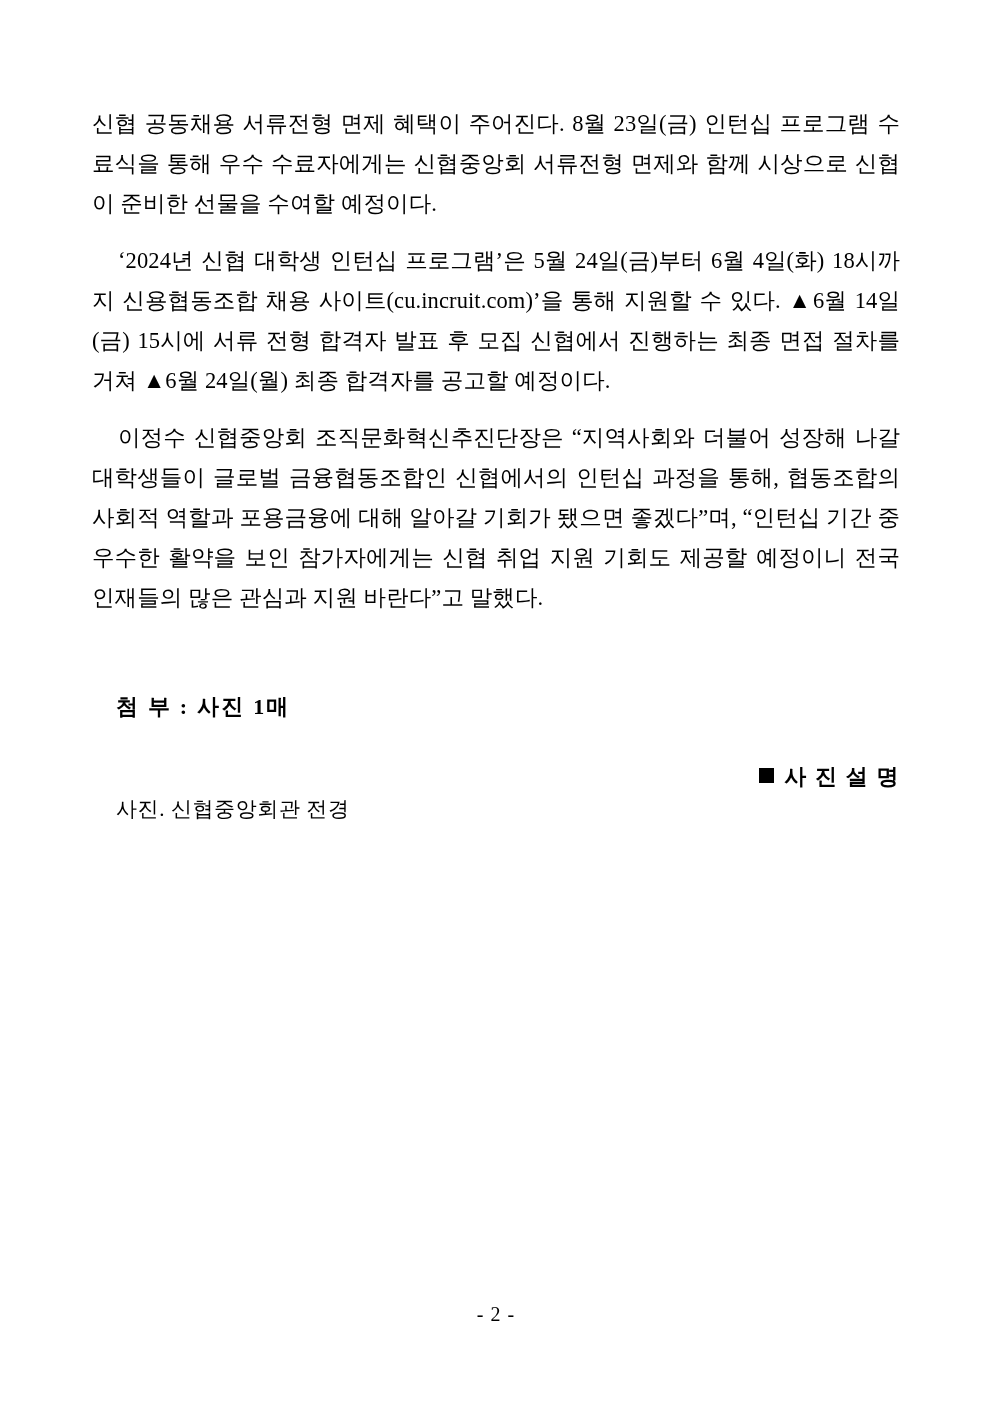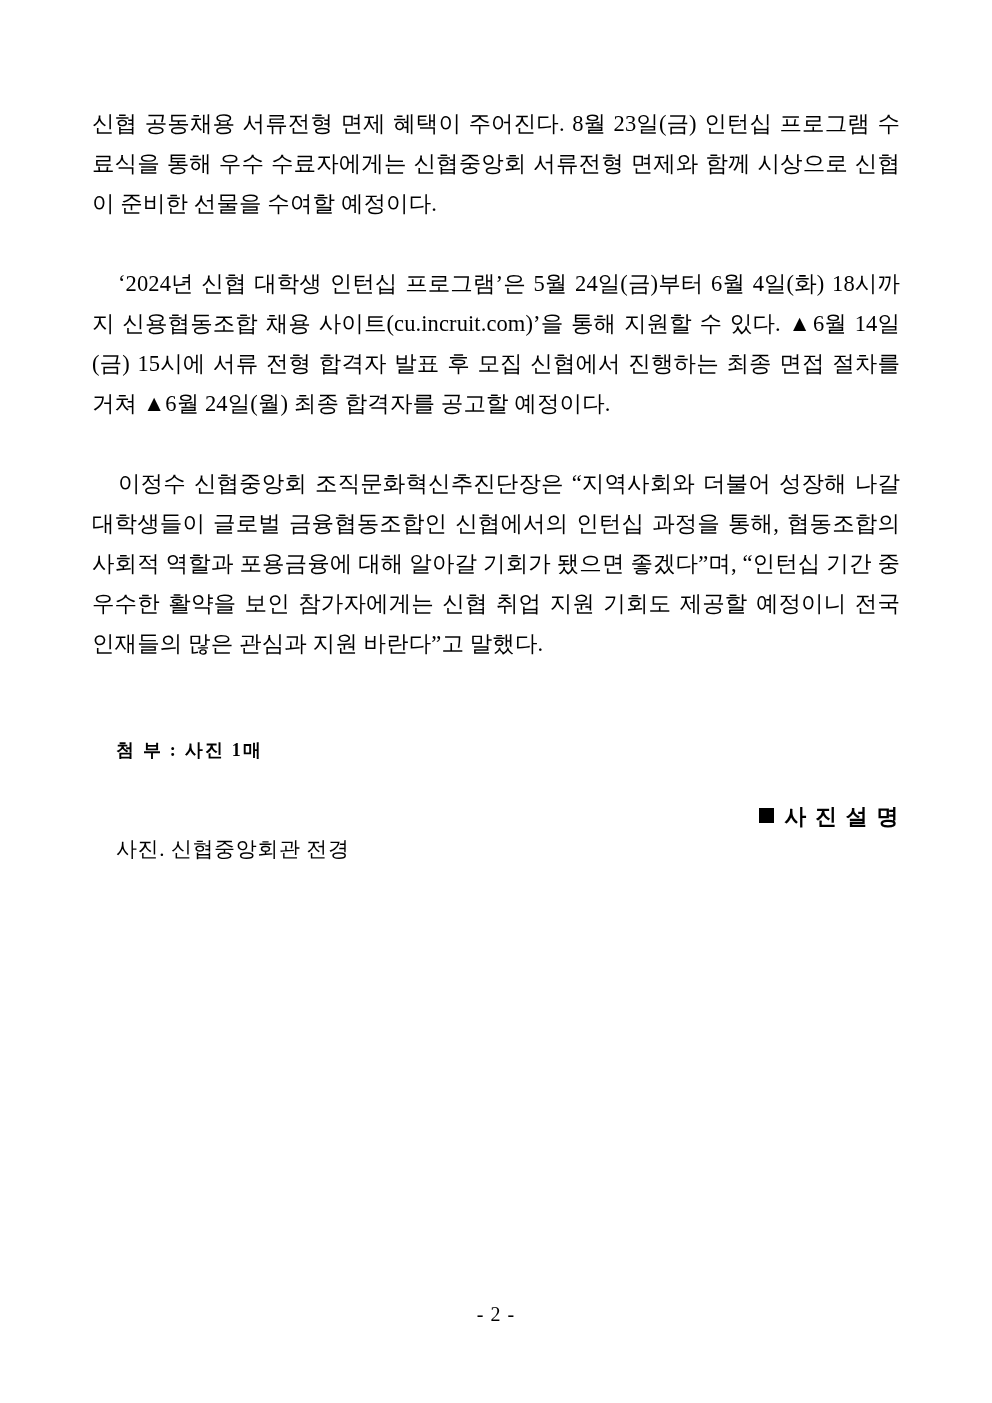--- a/index.html
+++ b/index.html
@@ -30,28 +30,28 @@
     text-align: justify;
     text-justify: inter-character;
     word-break: break-all;
     letter-spacing: 0.1px;
   }
   p.para {
     margin: 0 0 0 0;
     text-indent: 0;
   }
   p.para + p.para {
-    margin-top: 40px;
+    margin-top: 17px;
   }
   p.indent {
     text-indent: 26px;
   }
   .attach {
     margin-top: 74px;
-    font-size: 18px;
+    font-size: 22px;
     font-weight: bold;
     letter-spacing: 2.2px;
     padding-left: 24px;
   }
   .photo-head {
     margin-top: 40px;
     font-size: 22px;
     font-weight: bold;
     letter-spacing: 1.6px;
     padding-left: 24px;

